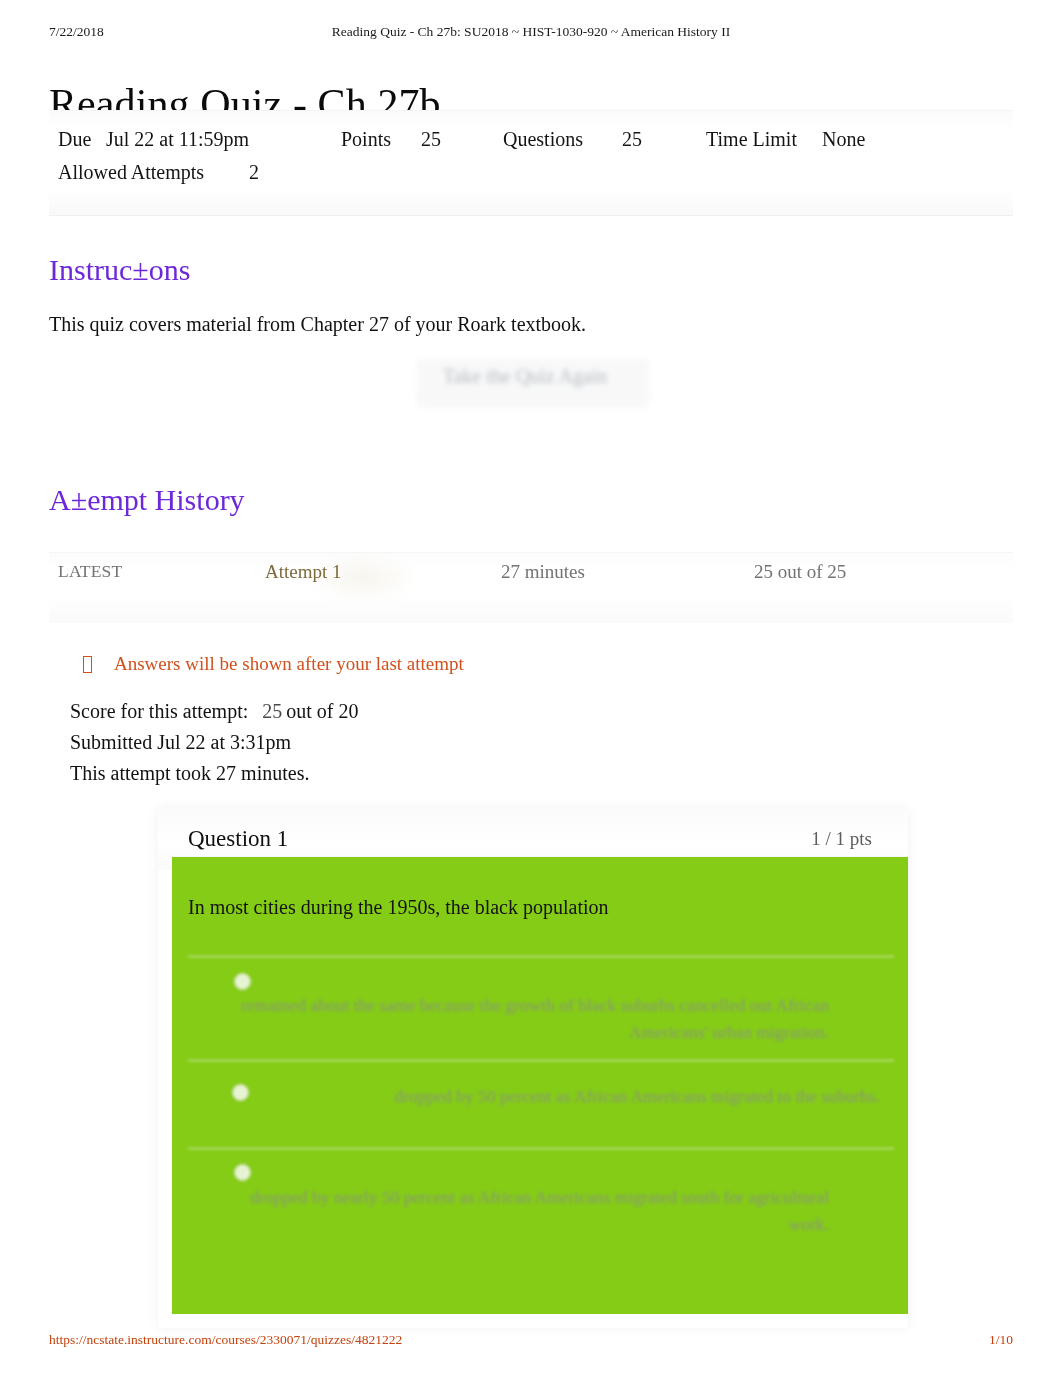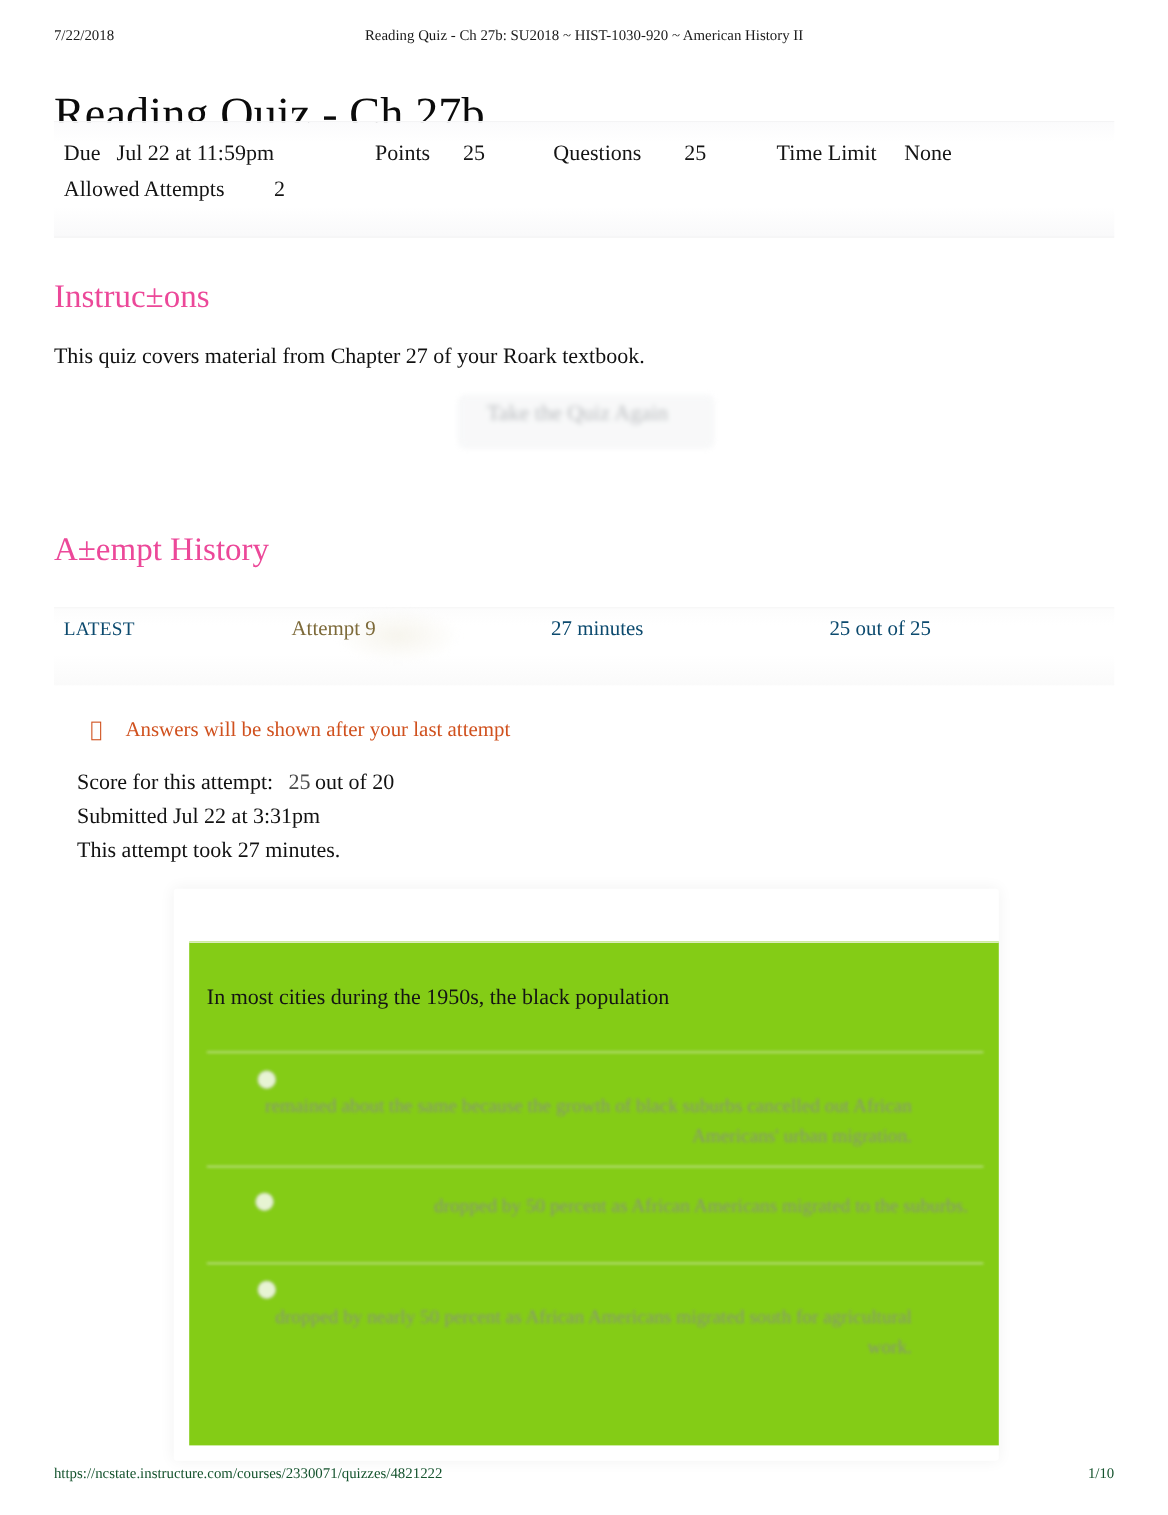--- a/index.html
+++ b/index.html
@@ -90,21 +90,21 @@
   .dc-tl-v     { left: 773px; }
   .dc-att      { left: 9px; }
   .dc-att-v    { left: 200px; }
 
   
   .section-heading {
     position: absolute;
     left: 49px;
     font-size: 30px;
     font-weight: normal;
-    color: #ec4899;
+    color: #6d28d9;
     white-space: nowrap;
   }
   #instructions-heading { top: 228px; }
   #attempt-history-heading { top: 458px; }
 
   .instructions-body {
     position: absolute;
     left: 49px;
     top: 293px;
     font-size: 20px;
@@ -180,21 +180,21 @@
     position: absolute;
     left: 0;
     top: 42px;
     width: 964px;
     height: 50px;
   }
   .hist-row .rcell {
     position: absolute;
     top: 9px;
     font-size: 19px;
-    color: #0c4a6e;
+    color: #737373;
     white-space: nowrap;
   }
   .hist-row .rcell.latest { font-size: 17.5px; letter-spacing: 0.2px; }
   .hist-row .rcell.attempt-link {
     color: #7d6a3a;
     filter: blur(0.35px);
   }
   .attempt-link-glow {
     position: absolute;
     left: 258px;
@@ -370,21 +370,21 @@
   .answer.a2 .atext { left: 41px; top: 36px; width: 600px; }
 
   
   .print-footer {
     position: absolute;
     left: 0;
     top: 1332px;
     width: 1062px;
     height: 20px;
     font-size: 13.5px;
-    color: #14532d;
+    color: #c2410c;
   }
   .print-footer .pf-url {
     position: absolute;
     left: 49px;
     top: 0;
     white-space: nowrap;
   }
   .print-footer .pf-page {
     position: absolute;
     right: 49px;
@@ -427,41 +427,45 @@
   <div class="retake-label">Take the Quiz Again</div>
 </div>
 
 <h2 class="section-heading" id="attempt-history-heading">A±empt History</h2>
 
 <div class="history-table">
   <div class="hist-rowband"></div>
   <div class="attempt-link-glow"></div>
   <div class="hist-row">
     <span class="rcell latest col-0">LATEST</span>
-    <a class="rcell attempt-link col-1" href="#" style="text-decoration:none;">Attempt 9</a>
+    <a class="rcell attempt-link col-1" href="#" style="text-decoration:none;">Attempt 1</a>
     <span class="rcell col-2">27 minutes</span>
     <span class="rcell col-3">25 out of 25</span>
   </div>
 </div>
 
 <div class="notice">
   <span class="tofu"></span>
   <span class="notice-text">Answers will be shown after your last attempt</span>
 </div>
 
 <div class="summary">
   <div class="sline l1">
     <span>Score for this attempt:</span><span class="score-num">25</span><span>out of 20</span>
   </div>
   <div class="sline l2">Submitted Jul 22 at 3:31pm</div>
   <div class="sline l3">This attempt took 27 minutes.</div>
 </div>
 
 <div class="question-card">
   <div class="qc-shadow"></div>
+  <div class="q-header">
+    <span class="q-number">Question 1</span>
+    <span class="q-points">1 / 1 pts</span>
+  </div>
   <div class="q-body">
     <div class="q-text">In most cities during the 1950s, the black population</div>
     <div class="answers">
 
       <div class="answer a0">
         <div class="divider"></div>
         <div class="radio"></div>
         <div class="atext">remained about the same because the growth of black suburbs cancelled out African Americans' urban migration.</div>
       </div>
 

